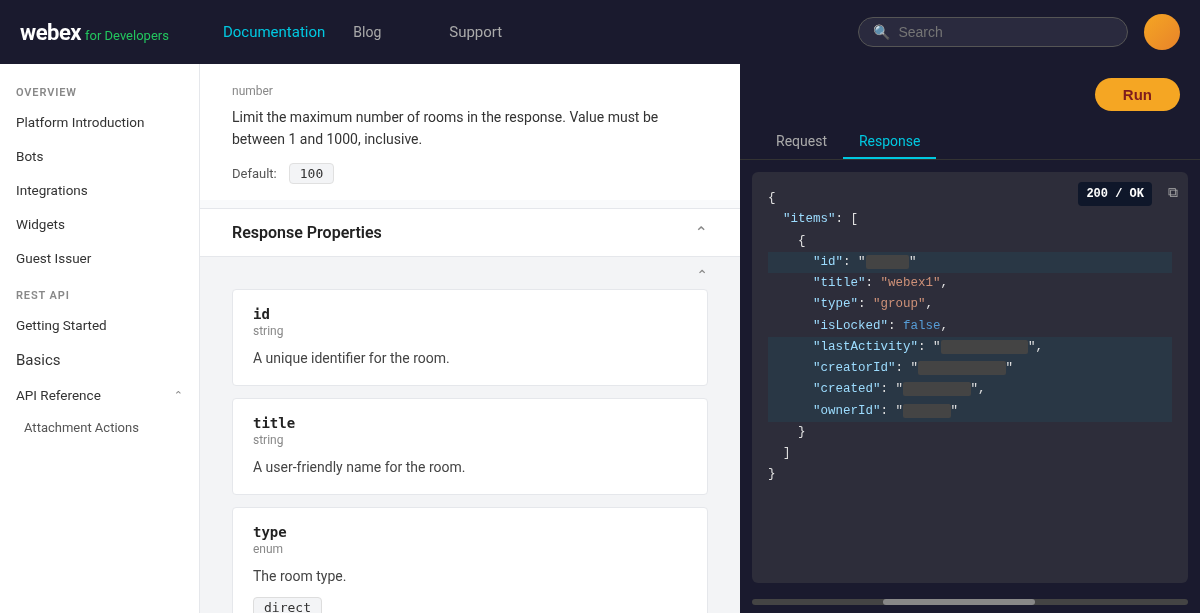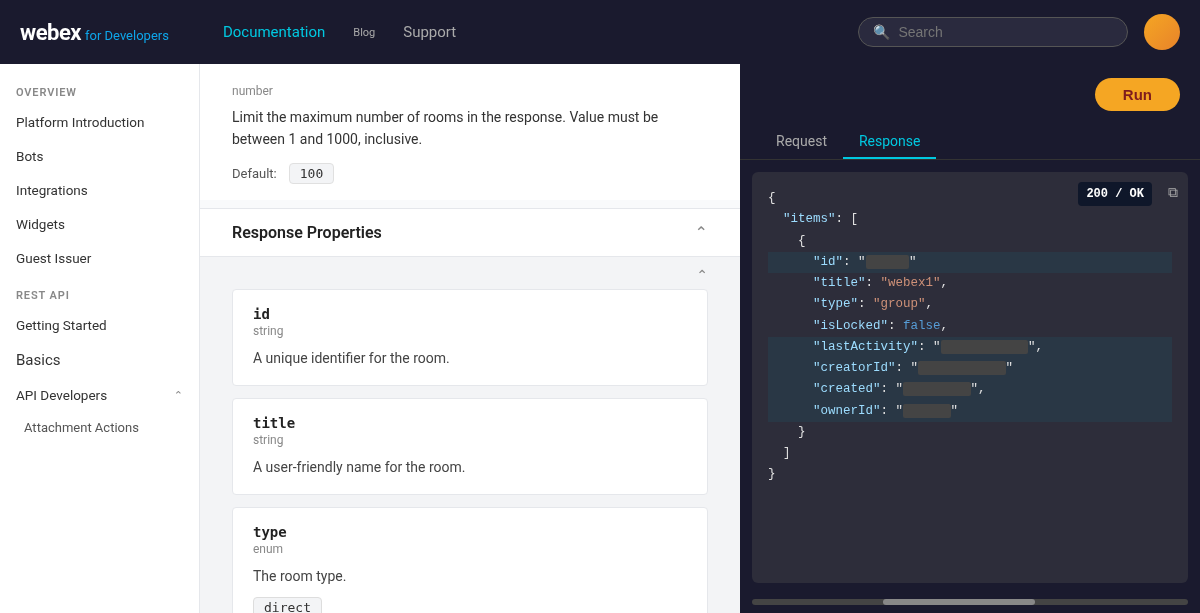--- a/index.html
+++ b/index.html
@@ -4,26 +4,26 @@
   <style>
     * { box-sizing: border-box; margin: 0; padding: 0; }
     body { font-family: -apple-system, BlinkMacSystemFont, 'Segoe UI', Roboto, sans-serif; background: #1a1a2e; color: #333; height: 613px; overflow: hidden; display: flex; flex-direction: column; }
   </style>
 </head>
 <body>
 
 <header style="background:#1a1a2e; display:flex; align-items:center; padding:0 20px; height:64px; flex-shrink:0;">
   <div style="display:flex; align-items:baseline; margin-right:54px; cursor:pointer;">
     <span style="font-size:22px; font-weight:700; color:#fff; letter-spacing:-0.5px;">webex</span>
-    <span style="font-size:13px; color:#0ea5e9; margin-left:4px;text-align:center;"> for Developers</span>
+    <span style="font-size:13px; color:#22c55e; margin-left:4px;text-align:center;"> for Developers</span>
   </div>
   <nav style="display:flex; gap:28px; align-items:center;">
     <a style="font-size:15px; color:#00c8e0; text-decoration:none; cursor:pointer;">Documentation</a>
-    <a style="font-size:11px; color:#aaa; text-decoration:none; cursor:pointer;">Blog</a>
-    <a style="font-size:15px; color:#aaa; text-decoration:none; cursor:pointer;">Support</a>
+    <a style="font-size:14px; color:#aaa; text-decoration:none; cursor:pointer;">Blog</a>
+    <a style="font-size:15px; color:#aaa; text-decoration:none; cursor:pointer;margin-left:40px;">Support</a>
   </nav>
   <div style="margin-left:auto; display:flex; align-items:center; gap:16px;">
     <div style="display:flex; align-items:center; background:#2a2a3e; border:1px solid #555; border-radius:20px; padding:6px 14px; gap:8px; width:270px;">
       <span style="color:#888; font-size:14px;">🔍</span>
       <input style="background: transparent; border: none; outline: none; color: rgb(204, 204, 204); font-size: 14px; width: 100%;" type="text" placeholder="Search">
     </div>
     <div style="width:36px; height:36px; border-radius:50%; background:linear-gradient(135deg, #f5a623, #e8832a); cursor:pointer;"></div>
   </div>
 </header>
 
@@ -38,21 +38,21 @@
       <div style="padding:9px 16px; font-size:13.5px; color:#333; cursor:pointer;">Integrations</div>
       <div style="padding:9px 16px; font-size:13.5px; color:#333; cursor:pointer;">Widgets</div>
       <div style="padding:9px 16px; font-size:13.5px; color:#333; cursor:pointer;">Guest Issuer</div>
     </div>
 
     <div>
       <div style="font-size:11px; font-weight:600; color:#888; letter-spacing:0.08em; text-transform:uppercase; padding:14px 16px 6px 16px;">REST API</div>
       <div style="padding:9px 16px; font-size:13.5px; color:#333; cursor:pointer;">Getting Started</div>
       <div style="padding:9px 16px; font-size:15px; color:#333; cursor:pointer;">Basics</div>
       <div style="padding:9px 16px; font-size:13.5px; color:#333; cursor:pointer; display:flex; align-items:center; justify-content:space-between;">
-        <span>API Developers</span>
+        <span>API Reference</span>
         <span style="color:#888; font-size:11px;">⌃</span>
       </div>
       <div style="padding:8px 16px 8px 24px; font-size:13px; color:#555; cursor:pointer;">Attachment Actions</div>
     </div>
   </aside>
 
   <div style="flex:1; background:#f9fafb; overflow-y:auto;">
 
     <div style="background:#fff; padding:20px 32px 16px;">
       <div style="font-size:12px; color:#888; margin-bottom:8px;">number</div>

